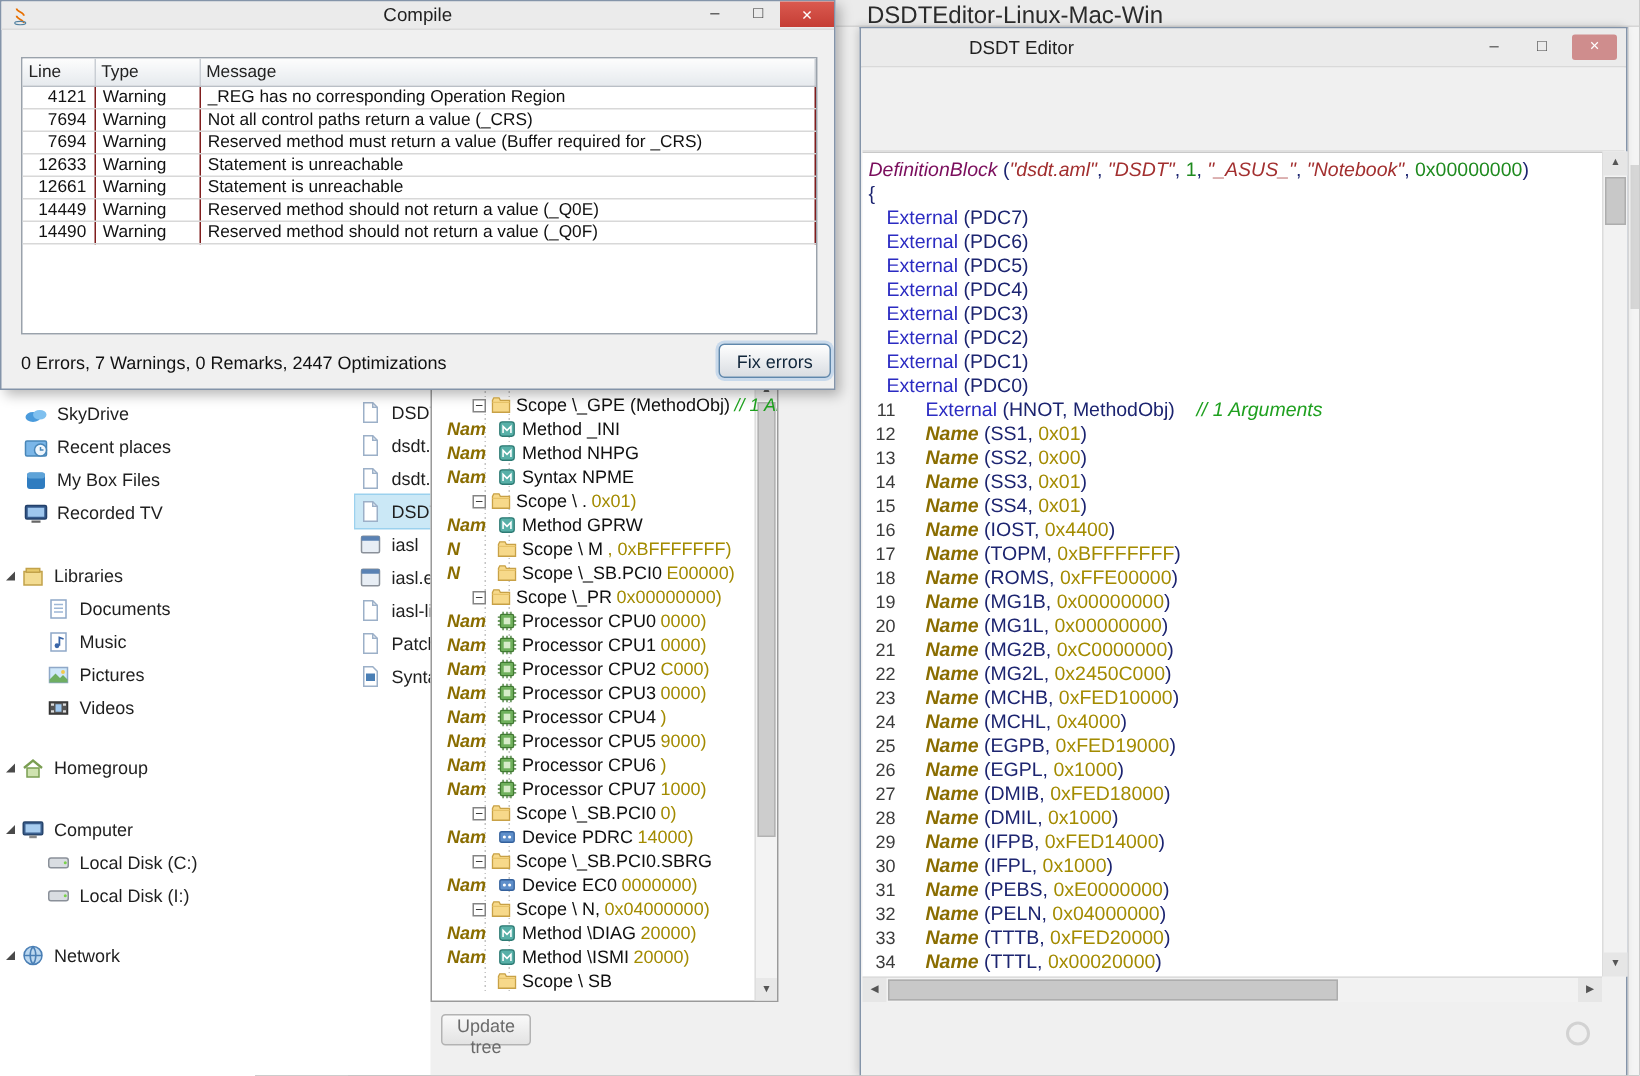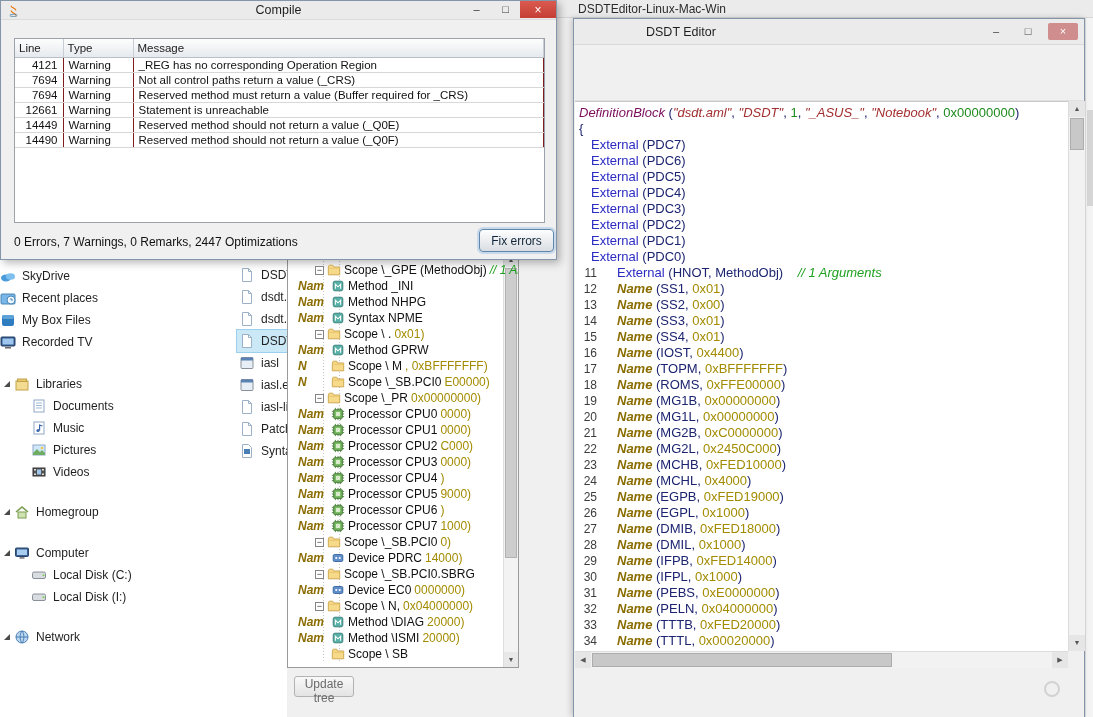--- a/index.html
+++ b/index.html
@@ -2,29 +2,29 @@
 <html><head>
 <meta charset="utf-8">
 <style>
   *{margin:0;padding:0;box-sizing:border-box}
   html,body{width:1093px;height:717px}
   body{font-family:"Liberation Sans",sans-serif;background:#666;overflow:hidden}
   .screen{position:relative;width:1093px;height:717px;background:#ffffff;overflow:hidden}
 
   
   .exp-titlebar{position:absolute;left:0;top:0;width:1093px;height:18px;background:#ebebeb;border-bottom:1px solid #d6d6d6}
-  .exp-title{position:absolute;left:578px;top:2px;font-size:12px;color:#2b2b2b;white-space:nowrap}
+  .exp-title{position:absolute;left:578px;top:2px;font-size:16px;color:#2b2b2b;white-space:nowrap}
   .exp-right{position:absolute;left:1085px;top:18px;width:8px;height:699px;background:#f4f4f4;border-left:1px solid #dcdcdc}
   .exp-right-thumb{position:absolute;left:1px;top:92px;width:6px;height:96px;background:#d6d6d6}
 
   .sidebar{position:absolute;left:0;top:0;width:232px;height:717px;background:#fff}
   .side-sec{position:absolute;left:0;width:232px}
   .sec-0{top:265px}.sec-1{top:373px}.sec-2{top:501px}.sec-3{top:542px}.sec-4{top:626px}
   .side-row{height:22px;display:flex;align-items:center;font-size:12px;color:#1f1f1f;white-space:nowrap;cursor:default}
-  .side-row.fav{}
+  .side-row.fav{padding-left:16px}
   .side-row.group{padding-left:4px}
   .side-row.child{padding-left:31px}
   .tri{width:0;height:0;border-left:6px solid transparent;border-bottom:6px solid #4a4a4a;margin-right:4px;flex:none}
   .icon16{width:16px;height:16px;margin-right:6px;flex:none;display:inline-block}
   .icon16 svg,.icon14 svg{width:100%;height:100%;display:block}
 
   .files{position:absolute;left:237px;top:264px;width:80px}
   .file-row{height:22px;display:flex;align-items:center;font-size:12px;color:#1f1f1f;white-space:nowrap;padding:0 2px}
   .file-row.selected{background:#cbe8f6;outline:1px solid #9bd1ee}
 
@@ -794,20 +794,25 @@
               <td class="cl-line">7694</td>
               <td class="cl-type">Warning</td>
               <td class="cl-msg">Not all control paths return a value (_CRS)</td>
             </tr>
             <tr class="cp-row">
               <td class="cl-line">7694</td>
               <td class="cl-type">Warning</td>
               <td class="cl-msg">Reserved method must return a value (Buffer required for _CRS)</td>
             </tr>
             <tr class="cp-row">
+              <td class="cl-line">12633</td>
+              <td class="cl-type">Warning</td>
+              <td class="cl-msg">Statement is unreachable</td>
+            </tr>
+            <tr class="cp-row">
               <td class="cl-line">12661</td>
               <td class="cl-type">Warning</td>
               <td class="cl-msg">Statement is unreachable</td>
             </tr>
             <tr class="cp-row">
               <td class="cl-line">14449</td>
               <td class="cl-type">Warning</td>
               <td class="cl-msg">Reserved method should not return a value (_Q0E)</td>
             </tr>
             <tr class="cp-row">

